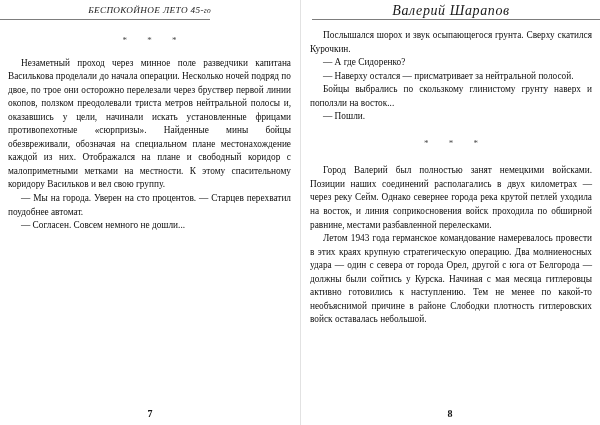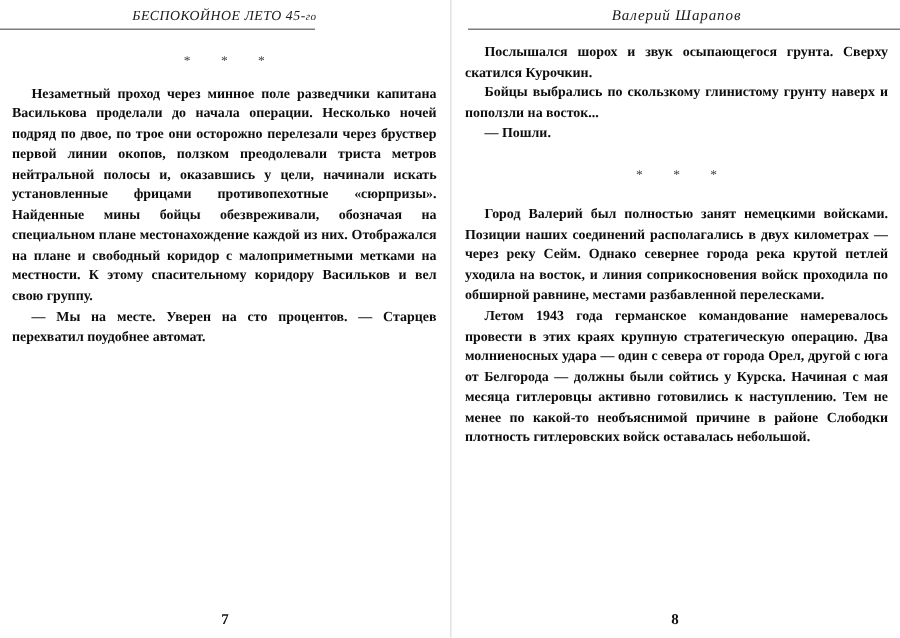--- a/index.html
+++ b/index.html
@@ -65,21 +65,21 @@
   .page-left .running-head {
     font-weight: 400;
     letter-spacing: 0.35px;
   }
   .running-head .sc {
     font-size: 7.4px;
     letter-spacing: 0.2px;
   }
   .page-right .running-head {
     font-family: "Liberation Serif", "DejaVu Serif", serif;
-    font-size: 10px;
+    font-size: 14px;
     letter-spacing: 0.6px;
   }
 
   .head-rule {
     height: 1px;
     background: #7d7d7d;
     margin-top: 2px;
   }
   .page-left .head-rule {
     width: 210px;
@@ -92,21 +92,20 @@
 
   
   .body-text {
     margin-top: 0;
     font-size: 9.3px;
     line-height: 13.55px;
     text-align: justify;
     text-justify: inter-word;
     hyphens: manual;
     color: #0d0d0d;
-    font-weight: bold;
   }
 
   .body-text p {
     margin: 0;
     text-indent: 13px;
     text-align: justify;
   }
 
   .sep {
     text-align: center;
@@ -146,36 +145,39 @@
     <div class="running-head"><span>БЕСПОКОЙНОЕ ЛЕТО 45-</span><span class="sc">го</span></div>
 
     <div class="head-rule"></div>
 
     <div class="spacer-top"></div>
 
     <div class="sep sep-top">*  *  *</div>
 
     <div class="body-text">
       <p>Незаметный проход через минное поле разведчики капитана Василькова проделали до начала операции. Несколько ночей подряд по двое, по трое они осторожно перелезали через бруствер первой линии окопов, ползком преодолевали триста метров нейтральной полосы и, оказавшись у цели, начинали искать установленные фрицами противопехотные «сюрпризы». Найденные мины бойцы обезвреживали, обозначая на специальном плане местонахождение каждой из них. Отображался на плане и свободный коридор с малоприметными метками на местности. К этому спасительному коридору Васильков и вел свою группу.</p>
-      <p>— Мы на месте. Уверен на сто процентов. — Старцев перехватил поудобнее автомат.</p>
+      <p>— Мы на города. Уверен на сто процентов. — Старцев перехватил поудобнее автомат.</p>
+      <p>— Согласен. Совсем немного не дошли...</p>
     </div>
 
     <div class="folio">7</div>
   </div>
 
   <div class="page page-right">
 
     <div class="running-head">Валерий Шарапов</div>
 
     <div class="head-rule"></div>
 
     <div class="spacer-top"></div>
 
     <div class="body-text">
       <p>Послышался шорох и звук осыпающегося грунта. Сверху скатился Курочкин.</p>
+      <p>— А где Сидоренко?</p>
+      <p>— Наверху остался — присматривает за нейтральной полосой.</p>
       <p>Бойцы выбрались по скользкому глинистому грунту наверх и поползли на восток...</p>
       <p>— Пошли.</p>
     </div>
 
     <div class="sep sep-mid">*  *  *</div>
 
     <div class="body-text">
       <p>Город Валерий был полностью занят немецкими войсками. Позиции наших соединений располагались в двух километрах — через реку Сейм. Однако севернее города река крутой петлей уходила на восток, и линия соприкосновения войск проходила по обширной равнине, местами разбавленной перелесками.</p>
       <p>Летом 1943 года германское командование намеревалось провести в этих краях крупную стратегическую операцию. Два молниеносных удара — один с севера от города Орел, другой с юга от Белгорода — должны были сойтись у Курска. Начиная с мая месяца гитлеровцы активно готовились к наступлению. Тем не менее по какой-то необъяснимой причине в районе Слободки плотность гитлеровских войск оставалась небольшой.</p>
     </div>

